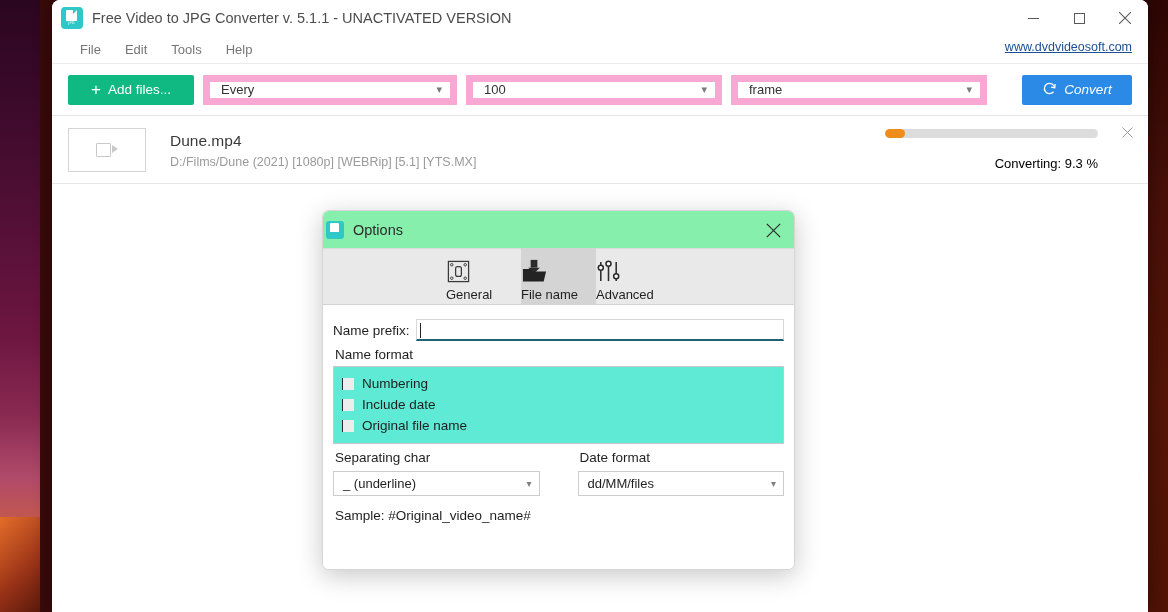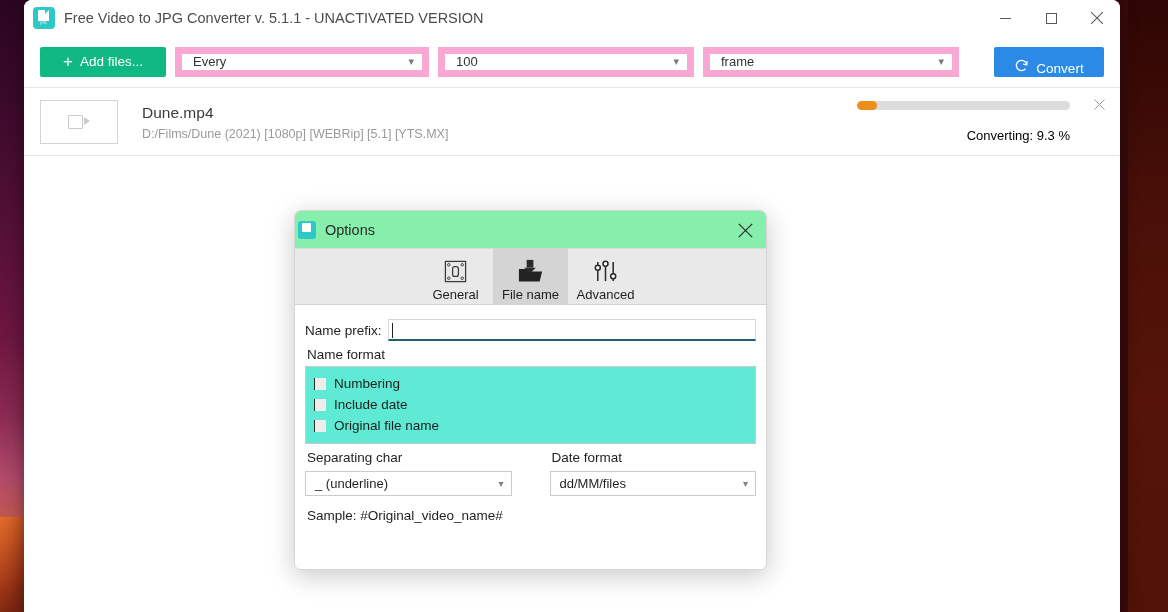--- a/index.html
+++ b/index.html
@@ -29,21 +29,21 @@
     background: linear-gradient(135deg, rgba(230,110,40,0.95) 0%, rgba(150,48,22,0.95) 60%, rgba(90,26,12,1) 100%);
   }
   #wall-right {
     position: absolute; right: 0; top: 0; width: 40px; height: 612px;
     background: linear-gradient(to bottom, #2e0604 0%, #4a1008 35%, #551407 65%, #521206 100%);
   }
 
   
   #app-window {
     position: absolute;
-    left: 24px; top: 0;
+    left: 52px; top: 0;
     width: 1096px; height: 612px;
     background: #ffffff;
     border-top-left-radius: 8px;
     border-top-right-radius: 8px;
     overflow: hidden;
     box-shadow: 0 0 18px rgba(0,0,0,0.45);
   }
 
   
   .titlebar {
@@ -142,23 +142,24 @@
   .sel .val { flex: 1; white-space: nowrap; overflow: hidden; }
   .sel .chev { color: #7a7a7a; font-size: 11px; margin-left: 8px; }
   #sel-every { width: 254px; }
   #sel-count { width: 256px; }
   #sel-unit  { width: 256px; }
   .btn-convert {
     height: 30px; width: 110px; margin-left: auto;
     background: #2b8ae6; color: #fff;
     border: none; border-radius: 2px;
     font-size: 13.5px;
-    display: flex; align-items: flex-end; justify-content: center; gap: 7px;
+    display: flex; align-items: center; justify-content: center; gap: 7px;
     cursor: pointer;
     font-family: "Liberation Sans", sans-serif;
+    font-style: italic;
   }
 
   
   .filelist { background: #fff; }
   .file-row {
     height: 68px;
     display: flex; align-items: center;
     padding: 0 16px;
     border-bottom: 1px solid #e6e6e6;
     position: relative;
@@ -243,21 +244,21 @@
     height: 57px;
     background: #e9e9e9;
     border-top: 1px solid #dcdcdc;
     border-bottom: 1px solid #d3d3d3;
     display: flex; align-items: flex-end; justify-content: center;
     gap: 0px;
     padding-bottom: 0px;
   }
   .tab {
     width: 75px; height: 56px;
-    display: flex; flex-direction: column; align-items: center; justify-content: flex-end;
+    display: flex; flex-direction: column; align-items: flex-start; justify-content: flex-end;
     padding-bottom: 1px;
     cursor: pointer;
     position: relative;
   }
   .tab.active { background: #d4d4d4; }
   .tab .ticon { height: 30px; display: flex; align-items: center; justify-content: center; }
   .tab .tlabel { font-size: 13px; color: #1f1f1f; line-height: 17px; }
 
   .dlg-body {
     padding: 14px 10px 0 10px;
@@ -357,20 +358,27 @@
         </div>
         <div class="win-btn close">
           <svg width="12" height="12" viewBox="0 0 12 12">
               <line x1="0" y1="0" x2="12" y2="12" stroke="currentColor" stroke-width="1.1"></line>
               <line x1="12" y1="0" x2="0" y2="12" stroke="currentColor" stroke-width="1.1"></line>
             </svg>
         </div>
       </div>
     </div>
 
+    <div class="menubar">
+      <div class="menu-item">File</div>
+      <div class="menu-item">Edit</div>
+      <div class="menu-item">Tools</div>
+      <div class="menu-item">Help</div>
+      <a class="site-link" href="#">www.dvdvideosoft.com</a>
+    </div>
 
     <div class="toolbar">
       <button class="btn-add">
         <span class="plus">+</span>
         <span>Add files...</span>
       </button>
 
       <div class="sel" id="sel-every">
         <span class="val">Every</span>
         <span class="chev">▾</span>

